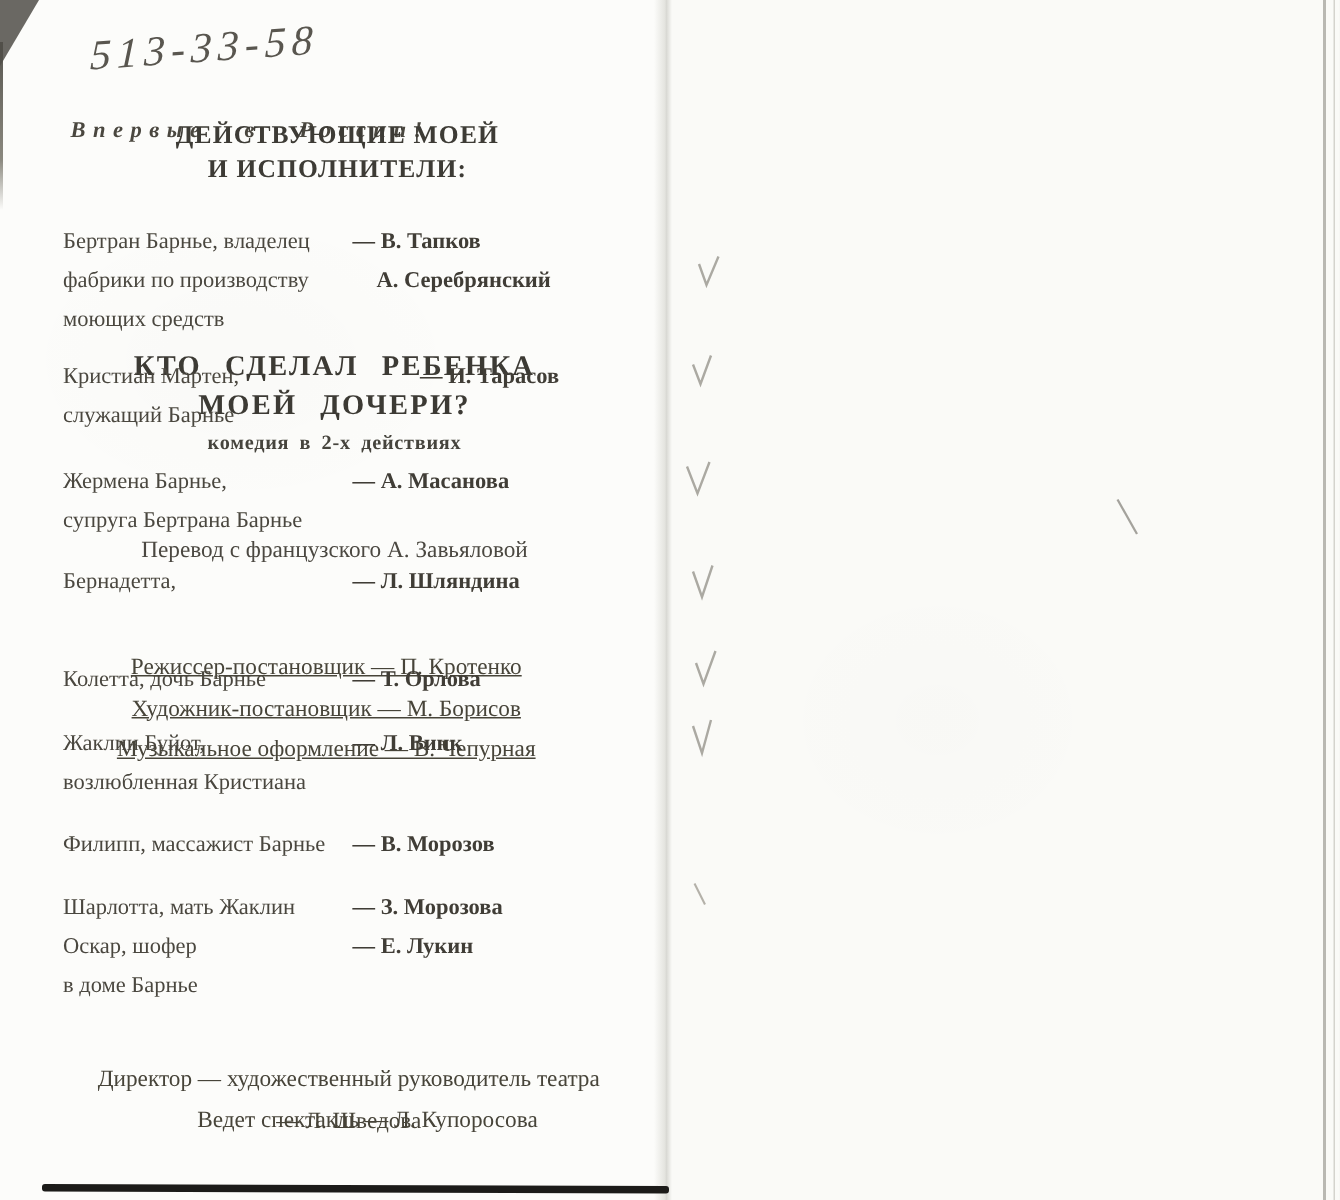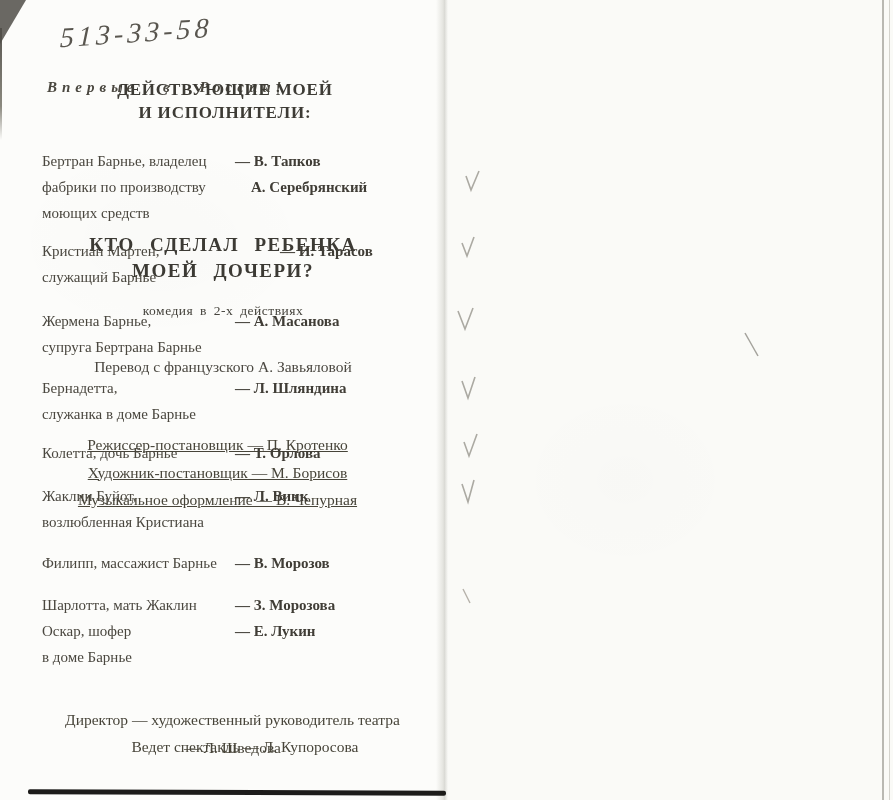--- a/index.html
+++ b/index.html
@@ -40,21 +40,21 @@
     letter-spacing:4px;transform:rotate(-4deg) skewX(-6deg);
   }
   .premiere{
     top:79px;left:47px;font-size:15px;font-weight:bold;font-style:italic;
     letter-spacing:5px;word-spacing:16px;color:#4a473f;
   }
   .author{top:128px;left:0;width:400px;text-align:right;font-size:16px;font-weight:bold;color:#46433c;}
   .title-block{top:232px;left:8px;width:430px;text-align:center;}
   .title-line{font-size:19px;font-weight:bold;letter-spacing:1.5px;word-spacing:9px;
     color:#3c3a34;line-height:26px;white-space:nowrap;}
-  .subtitle{margin-top:19px;font-size:13.5px;font-weight:normal;letter-spacing:0.5px;word-spacing:3px;color:#46443d;}
+  .subtitle{margin-top:3px;font-size:13.5px;font-weight:bold;letter-spacing:0.5px;word-spacing:3px;color:#46443d;}
   .translation{top:358px;left:8px;width:430px;text-align:center;font-size:15.5px;color:#4b4841;}
   .credits{top:431px;left:0;width:435px;text-align:center;font-size:15.5px;line-height:27.5px;color:#474439;text-decoration:underline;}
   .director{top:706px;left:11px;width:443px;text-align:center;font-size:15.5px;line-height:28px;color:#474439;}
 
   
   .heading{top:78px;left:0;width:450px;text-align:center;font-size:17px;font-weight:bold;
     letter-spacing:0.8px;line-height:23px;color:#3d3b35;}
   .cast-row{position:absolute;left:0;width:450px;font-size:15px;line-height:26px;color:#4a473f;}
   .cast-row .role{position:absolute;left:42px;top:0;white-space:nowrap;}
   .cast-row .actors{position:absolute;left:235px;top:0;white-space:nowrap;font-weight:bold;color:#403d36;}
@@ -135,21 +135,20 @@
       <div>супруга Бертрана Барнье</div>
     </div>
     <div class="actors">
       <div>— А. Масанова</div>
     </div>
   </div>
 
   <div class="cast-row" style="top:375px">
     <div class="role">
       <div>Бернадетта,</div>
-      <div>служанка в доме Барнье</div>
     </div>
     <div class="actors">
       <div>— Л. Шляндина</div>
     </div>
   </div>
 
   <div class="cast-row" style="top:440px">
     <div class="role">
       <div>Колетта, дочь Барнье</div>
     </div>

